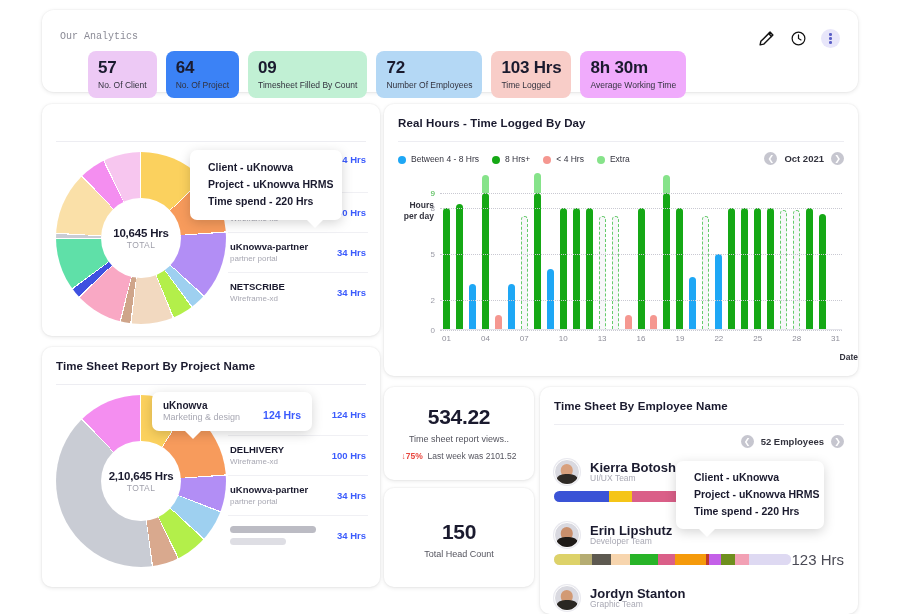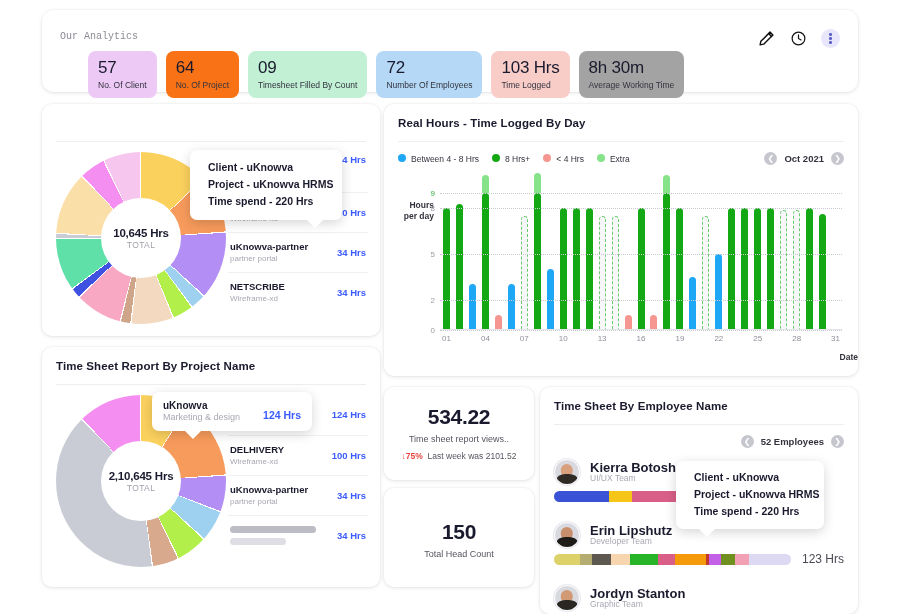--- a/index.html
+++ b/index.html
@@ -28,21 +28,21 @@
   #analytics-bar { left: 42px; top: 10px; width: 816px; height: 82px; border-radius: 12px; }
   #analytics-label {
     position:absolute; left:18px; top:21px;
     font-size:10px; color:#8b8b96; font-weight:normal;font-family:Liberation Mono, monospace;
   }
   #kpi-row { position:absolute; left:46px; top:41px; display:flex; gap:9px; }
   .kpi {
     border-radius: 8px; padding: 7px 10px 8px 10px;
     min-height: 45px; display:flex; flex-direction:column; justify-content:center;
   }
-  .kpi-value { font-size:17px; font-weight:normal; color:#1a1a2e; line-height:1.15; letter-spacing:-.2px;}
+  .kpi-value { font-size:17px; font-weight:bold; color:#1a1a2e; line-height:1.15; letter-spacing:-.2px;}
   .kpi-label { font-size:8.5px; color:#32323e; margin-top:2px; white-space:nowrap; }
 
   .hdr-icons { position:absolute; right:18px; top:19px; display:flex; align-items:center; gap:13px; }
   .hdr-ic { width:19px; height:19px; display:flex; align-items:center; justify-content:center; cursor:pointer;}
   .dots-btn {
     width:19px;height:19px;border-radius:50%;background:#e8e6fa;
     display:flex;flex-direction:column;align-items:center;justify-content:center;gap:1.5px;cursor:pointer;
   }
   .dots-btn i { width:2.6px;height:2.6px;border-radius:50%;background:#5b5fc7;display:block;}
 
@@ -92,21 +92,21 @@
   .tip-line { font-size:10.5px; font-weight:bold; color:#1a1a2e; line-height:17px; white-space:nowrap;margin-left:7px;}
   #project-tip { left:152px; top:392px; width:160px; padding:8px 10px 9px 11px; }
   #project-tip::after { left:32px; }
   .ptip-name { font-size:10px; font-weight:bold; color:#1a1a2e;}
   .ptip-sub  { font-size:9px; color:#a8a8b3; margin-top:1px;}
   .ptip-hrs  { position:absolute; right:11px; top:17px; font-size:10.5px; font-weight:bold; color:#3b5bfd;}
 
   
   #hours-panel { left:384px; top:104px; width:474px; height:272px; }
   .legend-chips { position:absolute; left:14px; top:50px; display:flex; align-items:center; gap:13px;}
-  .chip { display:flex; align-items:flex-start; gap:5px;}
+  .chip { display:flex; align-items:flex-end; gap:5px;}
   .chip i { width:8px;height:8px;border-radius:50%; display:block;}
   .chip span { font-size:8.5px; color:#34343f; white-space:nowrap;}
   .pager { position:absolute; right:14px; top:48px; display:flex; align-items:center; gap:7px;}
   .pg-btn { width:13px;height:13px;border-radius:50%;background:#c6c6cf;color:#fff;font-size:8px;
             display:flex;align-items:center;justify-content:center;cursor:pointer;}
   .pg-label { font-size:9.5px; font-weight:bold; color:#33333e;}
 
   .plot { position:absolute; left:56px; top:74px; width:402px; height:152px; }
   .grid-line { position:absolute; left:0; width:100%; height:0; border-top:1px dotted #c9c9d2; }
   .ytick { position:absolute; right:calc(100% + 5px); font-size:8px; color:#9b9ba6; transform:translateY(-50%); }
@@ -141,54 +141,54 @@
             box-shadow:0 0 0 1px #e9e9ef; }
   .av-face { position:absolute; left:50%; top:18%; width:52%; height:52%; border-radius:50%;
              transform:translateX(-50%); }
   .av-body { position:absolute; left:50%; bottom:-12%; width:86%; height:52%; border-radius:42% 42% 0 0;
              transform:translateX(-50%); }
   .emp-name { position:absolute; left:36px; top:5px; font-size:13px; font-weight:bold; color:#1a1a2e;}
   .emp-team { position:absolute; left:36px; top:18px; font-size:8.5px; color:#a8a8b3;}
   .emp-bar { position:absolute; left:0; top:36px; height:11px; width:237px;
              border-radius:6px; overflow:hidden; display:flex; background:#eceaf7;}
   .emp-bar i { display:block; height:100%;}
-  .emp-hrs { position:absolute; right:0; top:36px; font-size:12px; color:#4a4a55; line-height:11px;}
+  .emp-hrs { position:absolute; right:0; top:36px; font-size:15px; color:#4a4a55; line-height:11px;}
 
   #emp-tip { left:676px; top:461px; width:148px; padding:8px 11px 9px 11px; }
   #emp-tip::after { left:22px; }
 </style>
 </head>
 <body>
 
 <div class="page">
 
   <div class="card" id="analytics-bar">
     <div id="analytics-label">Our Analytics</div>
     <div id="kpi-row">
         <div class="kpi" style="background: rgb(237, 201, 245);">
           <div class="kpi-value">57</div>
           <div class="kpi-label">No. Of Client</div>
         </div>
-        <div class="kpi" style="background: #f97316;">
+        <div class="kpi" style="background: #3b82f6;">
           <div class="kpi-value">64</div>
           <div class="kpi-label">No. Of Project</div>
         </div>
         <div class="kpi" style="background: rgb(193, 240, 212);">
           <div class="kpi-value">09</div>
           <div class="kpi-label">Timesheet Filled By Count</div>
         </div>
         <div class="kpi" style="background: rgb(180, 216, 245);">
           <div class="kpi-value">72</div>
           <div class="kpi-label">Number Of Employees</div>
         </div>
         <div class="kpi" style="background: rgb(248, 205, 200);">
           <div class="kpi-value">103 Hrs</div>
           <div class="kpi-label">Time Logged</div>
         </div>
-        <div class="kpi" style="background: #a3a3a3;">
+        <div class="kpi" style="background: #f0abfc;">
           <div class="kpi-value">8h 30m</div>
           <div class="kpi-label">Average Working Time</div>
         </div>
       </div>
     <div class="hdr-icons">
       <div class="hdr-ic">
         <svg width="17" height="17" viewBox="0 0 24 24" fill="none" stroke="#111" stroke-width="2" stroke-linecap="round" stroke-linejoin="round">
           <path d="M17 3l4 4L8 20l-5 1 1-5z"></path>
             <path d="M15 5l4 4"></path>
         </svg>

